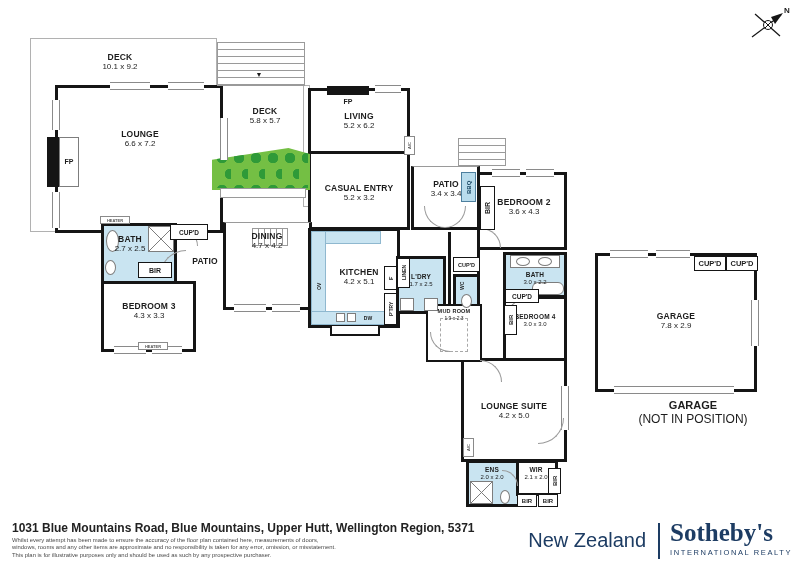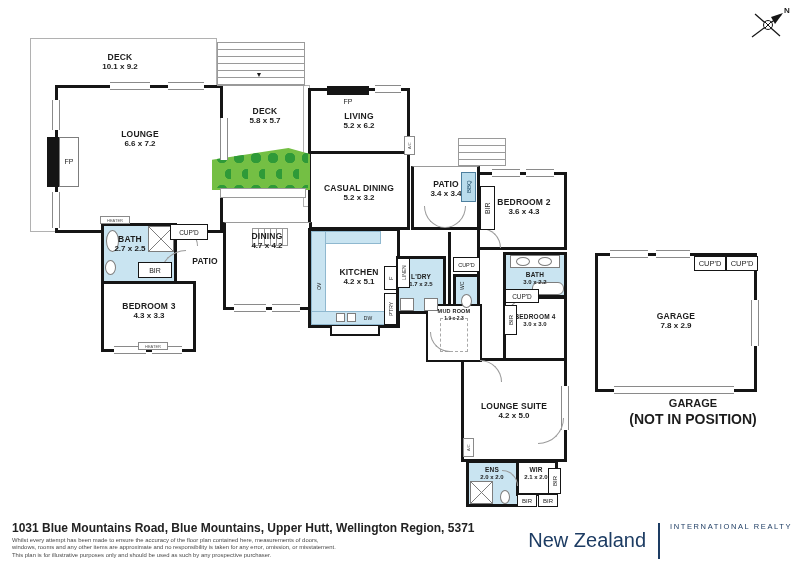--- a/index.html
+++ b/index.html
@@ -6,25 +6,25 @@
   #canvas{position:relative;width:800px;height:566px;background:#fff;overflow:hidden;
           font-family:"Liberation Sans","DejaVu Sans",sans-serif;color:#1c1c1c;}
   
   .room{position:absolute;box-sizing:border-box;border:3px solid #151515;background:#fff;z-index:2;}
   .wet{background:#c9e4f1;}
   .deckline{position:absolute;box-sizing:border-box;border:1px solid #b1b1b1;background:#fff;z-index:1;}
   
   .lbl{position:absolute;display:flex;flex-direction:column;align-items:center;justify-content:center;
        text-align:center;z-index:6;line-height:1.25;}
   .rname{font-size:8.5px;font-weight:600;letter-spacing:.2px;white-space:nowrap;}
-  .rdims{font-size:8px;font-weight:700;white-space:nowrap;}
+  .rdims{font-size:8px;font-weight:400;white-space:nowrap;}
   .sm .rname{font-size:6.5px;} .sm .rdims{font-size:6px;}
   .xs .rname{font-size:5.5px;} .xs .rdims{font-size:5px;}
   .tag{position:absolute;box-sizing:border-box;border:1px solid #151515;background:#fff;z-index:6;
-       display:flex;align-items:center;justify-content:center;font-size:6.5px;font-weight:400;}
+       display:flex;align-items:center;justify-content:center;font-size:6.5px;font-weight:700;}
   .vtag{writing-mode:vertical-rl;transform:rotate(180deg);}
   .notag{border:none;background:transparent;}
   
   .stairs-h{position:absolute;box-sizing:border-box;z-index:3;border:1px solid #9a9a9a;
     background:repeating-linear-gradient(to bottom,#fff 0,#fff 6px,#9a9a9a 6px,#9a9a9a 7px);}
   .stairs-v{position:absolute;box-sizing:border-box;z-index:3;border:1px solid #9a9a9a;
     background:repeating-linear-gradient(to right,#fff 0,#fff 5px,#9a9a9a 5px,#9a9a9a 6px);}
   
   .win-h{position:absolute;height:6px;background:#fff;border-top:1px solid #8a8a8a;border-bottom:1px solid #8a8a8a;z-index:4;}
   .win-v{position:absolute;width:6px;background:#fff;border-left:1px solid #8a8a8a;border-right:1px solid #8a8a8a;z-index:4;}
@@ -52,21 +52,21 @@
   #address{position:absolute;left:12px;top:521px;font-size:12px;font-weight:700;color:#222;z-index:8;}
   #disclaimer{position:absolute;left:12px;top:537px;font-size:5.9px;color:#4a4a4a;line-height:7.4px;z-index:8;}
   #brand{position:absolute;right:8px;top:520px;display:flex;align-items:flex-start;z-index:8;}
   #brand-region{font-size:20px;color:#1d3c63;margin-top:9px;}
   #brand-rule{width:2px;height:36px;background:#1d3c63;margin:3px 10px 0 12px;}
   #brand-name{font-family:"Liberation Serif","DejaVu Serif",serif;font-size:25px;font-weight:700;color:#1d3c63;line-height:26px;}
   #brand-tagline{font-size:7.5px;letter-spacing:1.6px;color:#1d3c63;margin-top:2px;}
   #compass{position:absolute;left:748px;top:4px;z-index:8;}
   #compass-n{position:absolute;left:784px;top:6px;font-size:8px;font-weight:600;z-index:9;}
   .gnote1{font-size:11px;font-weight:700;}
-  .gnote2{font-size:14px;font-weight:700;}
+  .gnote2{font-size:12px;font-weight:400;}
 </style>
 </head>
 <body>
 
 <div id="canvas">
 
   <div class="deckline" style="left:30px;top:38px;width:187px;height:194px;"></div>
   <div class="deckline" style="left:303px;top:85px;width:7px;height:122px;"></div>
   <div class="stairs-h" style="left:217px;top:42px;width:88px;height:44px;"></div>
   <div class="lbl" style="left:253px;top:70px;width:12px;height:10px;font-size:7px;">▼</div>
@@ -161,21 +161,21 @@
     </div>
   <div class="lbl" style="left:230px;top:103px;width:70px;height:26px;">
     <span class="rname">DECK</span>
     <span class="rdims">5.8 x 5.7</span>
     </div>
   <div class="lbl" style="left:318px;top:108px;width:82px;height:26px;">
     <span class="rname">LIVING</span>
     <span class="rdims">5.2 x 6.2</span>
     </div>
   <div class="lbl" style="left:312px;top:180px;width:94px;height:26px;">
-    <span class="rname">CASUAL DINING</span>
+    <span class="rname">CASUAL ENTRY</span>
     <span class="rdims">5.2 x 3.2</span>
     </div>
   <div class="lbl" style="left:416px;top:176px;width:60px;height:26px;">
     <span class="rname">PATIO</span>
     <span class="rdims">3.4 x 3.4</span>
     </div>
   <div class="lbl" style="left:484px;top:194px;width:80px;height:26px;">
     <span class="rname">BEDROOM 2</span>
     <span class="rdims">3.6 x 4.3</span>
     </div>
@@ -273,16 +273,17 @@
   <div id="address">1031 Blue Mountains Road, Blue Mountains, Upper Hutt, Wellington Region, 5371</div>
   <div id="disclaimer">
     <div>Whilst every attempt has been made to ensure the accuracy of the floor plan contained here, measurements of doors,</div>
     <div>windows, rooms and any other items are approximate and no responsibility is taken for any error, omission, or misstatement.</div>
     <div>This plan is for illustrative purposes only and should be used as such by any prospective purchaser.</div>
   </div>
   <div id="brand">
     <div id="brand-region">New Zealand</div>
     <div id="brand-rule"></div>
     <div>
+      <div id="brand-name">Sotheby's</div>
       <div id="brand-tagline">INTERNATIONAL REALTY</div>
     </div>
   </div>
 </div>
 
 </body></html>

